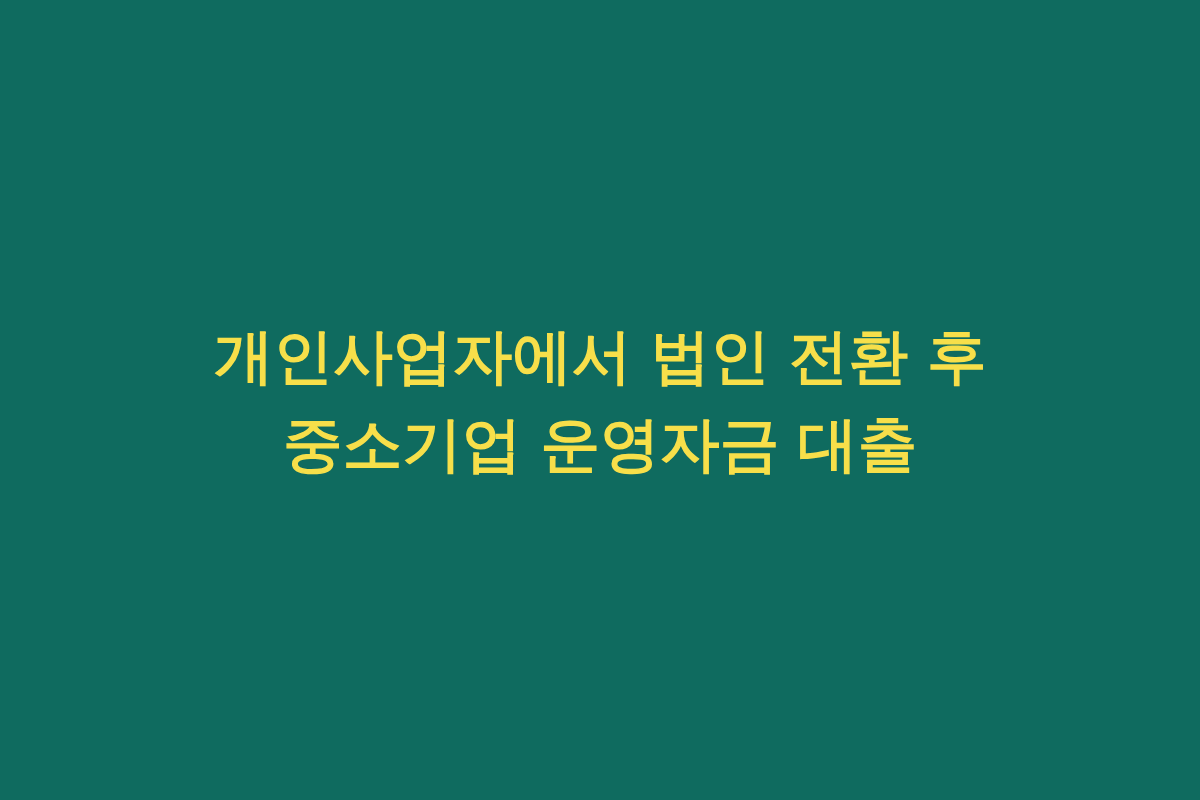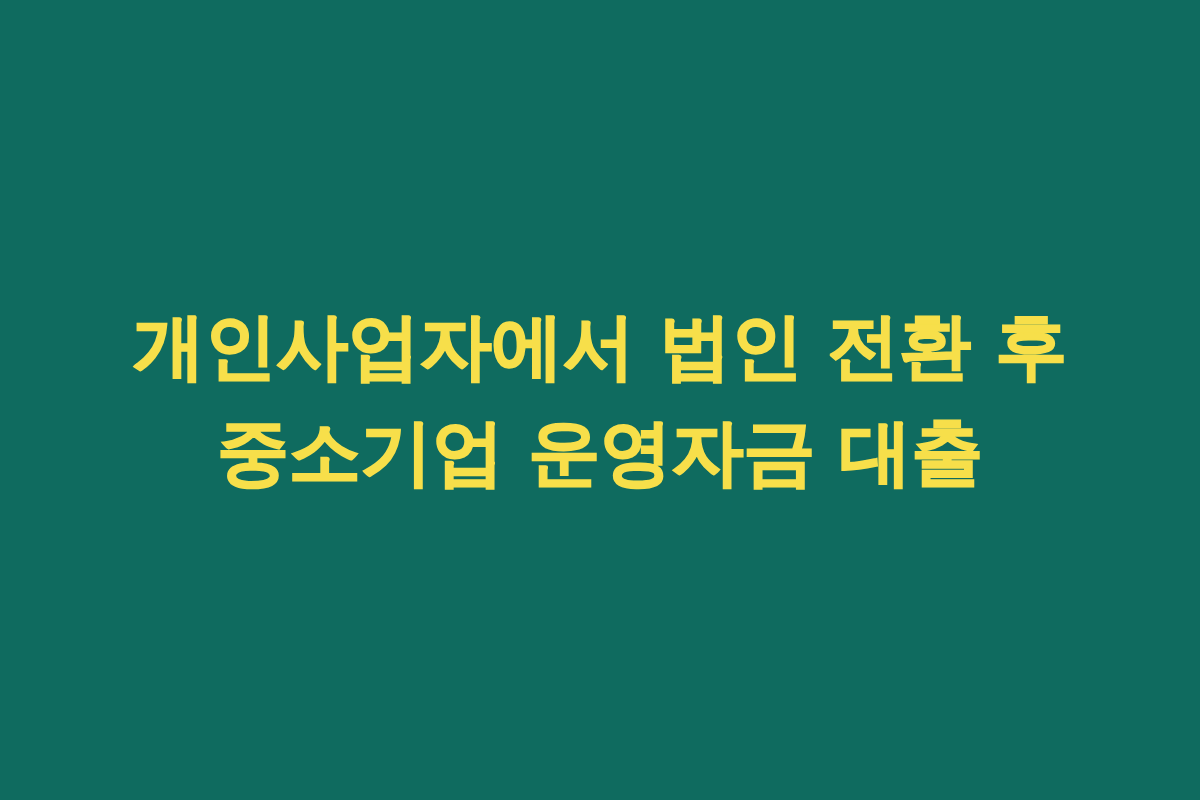--- a/index.html
+++ b/index.html
@@ -27,22 +27,22 @@
     background-color: #0F6B5F;
   }
 
   #banner-title {
     display: block;
     width: 1010px;
     margin: 0;
     padding: 0;
     text-align: center;
     font-family: "DejaVu Sans", "Liberation Sans", sans-serif;
-    font-size: 72px;
-    font-weight: 700;
+    font-size: 60px;
+    font-weight: 400;
     line-height: 1.47;
     letter-spacing: -0.005em;
     word-break: keep-all;
     overflow-wrap: break-word;
     
     color: #F7DF4A;
     
     paint-order: stroke fill;
     -webkit-text-stroke: 1.5px #F7DF4A;
     text-rendering: optimizeLegibility;

